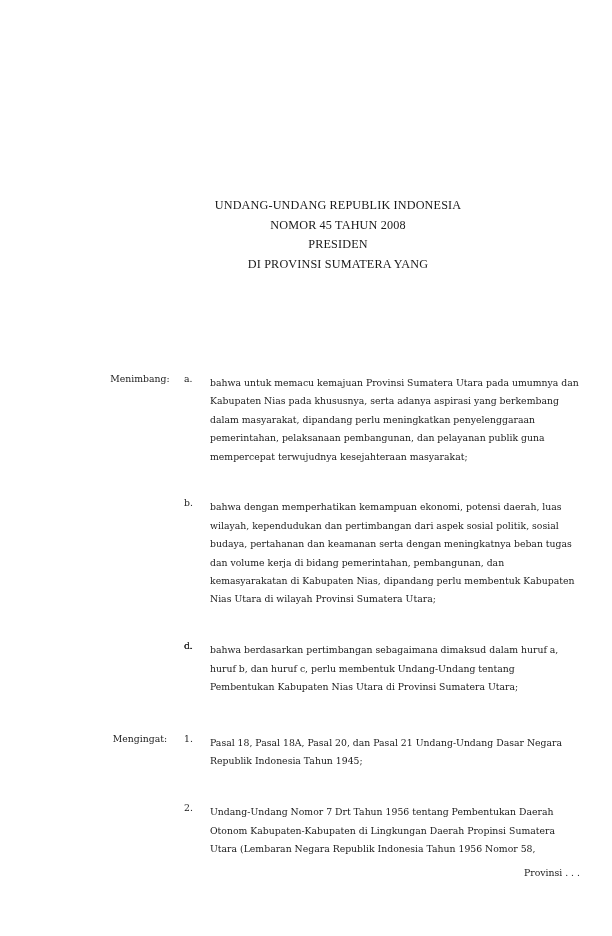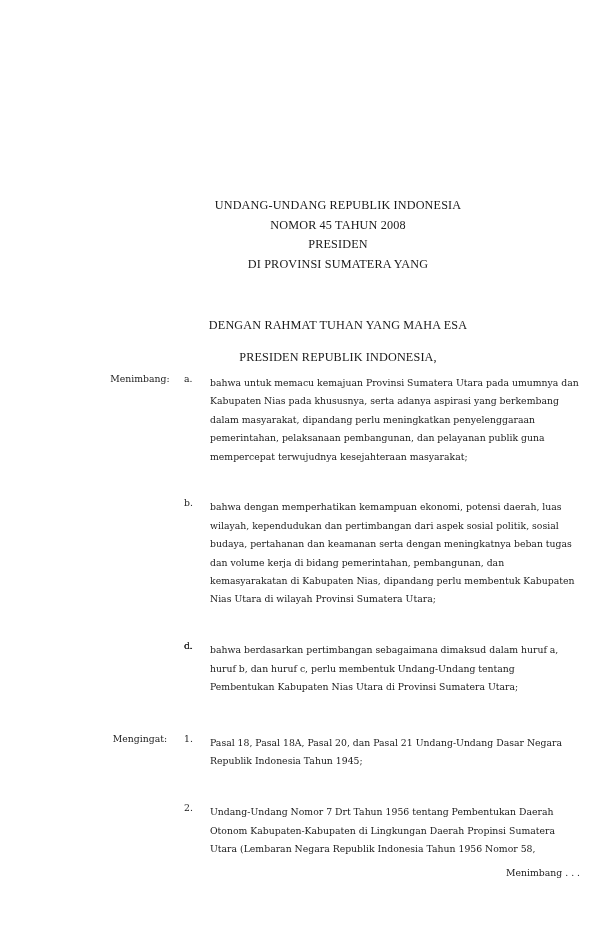--- a/index.html
+++ b/index.html
@@ -153,24 +153,20 @@
 
 <div class="page">
 
   <div class="title-block">
     <div class="title-line">UNDANG-UNDANG REPUBLIK INDONESIA</div>
     <div class="title-line">NOMOR 45 TAHUN 2008</div>
     <div class="title-line">PRESIDEN</div>
     <div class="title-line">DI PROVINSI SUMATERA YANG</div>
   </div>
 
-  <div class="enactment-block">
-    <div class="enactment-line">DENGAN RAHMAT TUHAN YANG MAHA ESA</div>
-    <div class="enactment-line second">PRESIDEN REPUBLIK INDONESIA,</div>
-  </div>
 
   <div class="sections">
 
     <div class="section">
       <div class="section-label">Menimbang:</div>
       <ul class="items">
         <li class="item">
           <span class="item-marker">a.</span>
           <span class="item-text">bahwa untuk memacu kemajuan Provinsi Sumatera Utara pada umumnya dan Kabupaten Nias pada khususnya, serta adanya aspirasi yang berkembang dalam masyarakat, dipandang perlu meningkatkan penyelenggaraan pemerintahan, pelaksanaan pembangunan, dan pelayanan publik guna mempercepat terwujudnya kesejahteraan masyarakat;</span>
         </li>
@@ -198,16 +194,16 @@
         <li class="item">
           <span class="item-marker">2.</span>
           <span class="item-text">Undang-Undang Nomor 7 Drt Tahun 1956 tentang Pembentukan Daerah Otonom Kabupaten-Kabupaten di Lingkungan Daerah Propinsi Sumatera Utara (Lembaran Negara Republik Indonesia Tahun 1956 Nomor 58,</span>
         </li>
       </ul>
     </div>
 
   </div>
 
   <div class="footer">
-    <div class="footer-text">Menimbang . . .</div>
+    <div class="footer-text">Provinsi . . .</div>
   </div>
 
 </div>
 
 </body></html>

